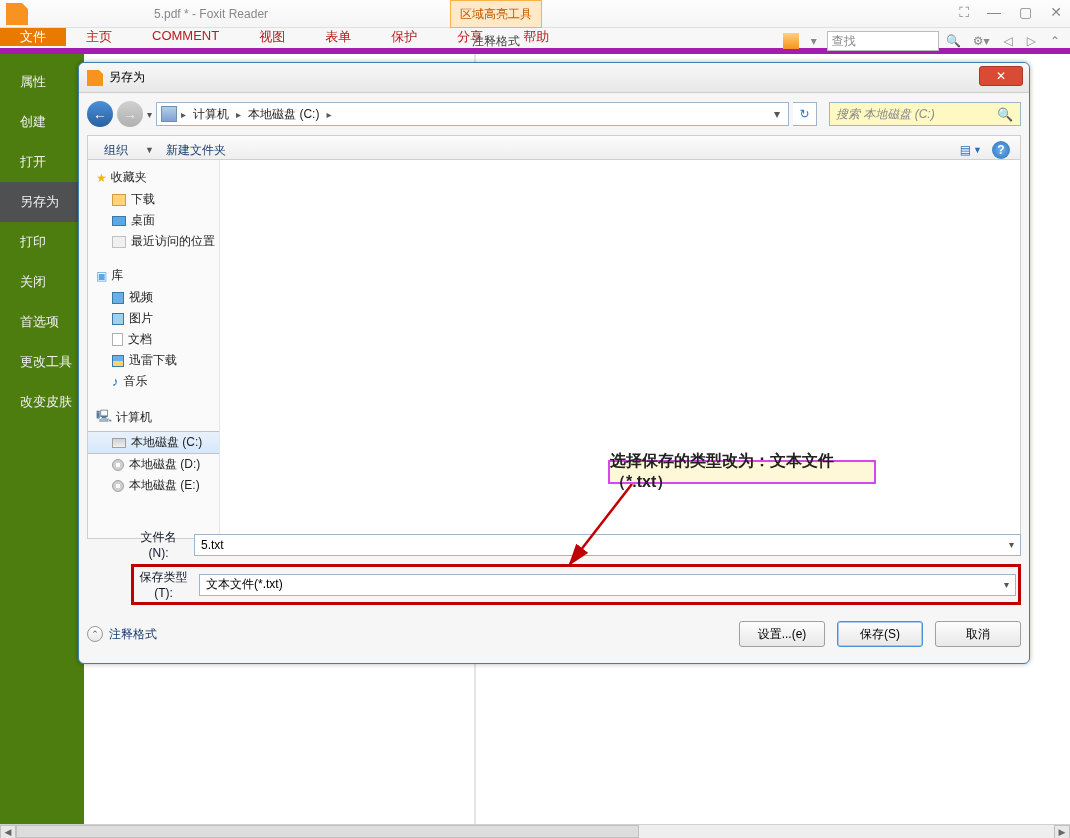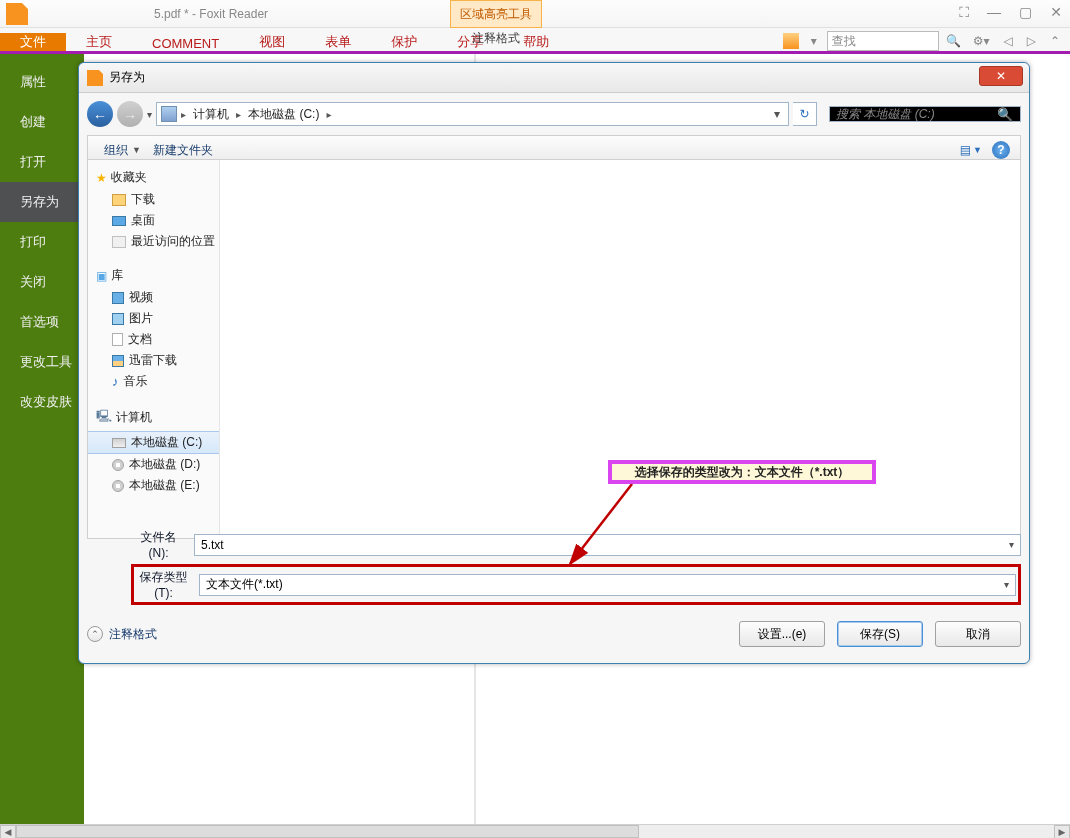--- a/index.html
+++ b/index.html
@@ -8,21 +8,21 @@
 
 
 .titlebar { height: 28px; background: linear-gradient(#fdfdfd, #f5f5f5); border-bottom: 1px solid #e0e0e0; display: flex; align-items: center; position: relative; }
 .titlebar .pdf-icon { width: 22px; height: 22px; background: #f7931e; margin: 0 6px; position: relative; }
 .titlebar .pdf-icon::before { content: ""; position: absolute; top: 0; right: 0; border-style: solid; border-width: 0 6px 6px 0; border-color: transparent #fff transparent transparent; }
 .titlebar .title-text { color: #888; font-size: 12px; margin-left: 120px; }
 .titlebar .highlight-tool { position: absolute; left: 450px; top: 0; height: 28px; width: 92px; background: #ffe9c6; border: 1px solid #f7b24a; display: flex; align-items: center; justify-content: center; color: #c05a00; font-size: 12px; }
 .titlebar .win-controls { position: absolute; right: 8px; top: 4px; display: flex; gap: 18px; color: #888; font-size: 14px; }
 
 
-.ribbon { height: 26px; background: #f7f7f7; border-bottom: 3px solid #a21caf; display: flex; align-items: flex-end; position: relative; }
+.ribbon { height: 26px; background: #f7f7f7; border-bottom: 6px solid #a21caf; display: flex; align-items: flex-start; position: relative; }
 .ribbon .tab { padding: 0 20px; display: flex; align-items: center; font-size: 13px; color: #b91c1c; cursor: pointer; }
 .ribbon .tab.active { background: #e87a00; color: #fff; }
 .ribbon .annot-fmt { position: absolute; left: 450px; width: 92px; text-align: center; line-height: 26px; color: #444; }
 .ribbon .right-tools { position: absolute; right: 6px; top: 0; height: 26px; display: flex; align-items: center; gap: 6px; }
 .ribbon .search-box { height: 20px; width: 112px; border: 1px solid #bbb; background: #fff; display: flex; align-items: center; padding: 0 4px; color: #888; font-family: Liberation Serif, serif; }
 .ribbon .search-btn { width: 18px; height: 20px; color: #2a6fbb; display: flex; align-items:center; justify-content:center; }
 .ribbon .icon-sm { color: #888; padding: 0 4px; }
 
 
 .left-panel { position: absolute; left: 0; top: 54px; width: 84px; bottom: 14px; background: #4d7c0f; color: #f0f0f0; padding-top: 8px; }
@@ -49,26 +49,26 @@
 
 .nav-row { height: 30px; margin: 6px 8px 0 8px; display: flex; align-items: center; gap: 4px; }
 .nav-btn { width: 26px; height: 26px; border-radius: 13px; background: linear-gradient(#4a90d9, #2a60a0); color: #fff; display: flex; align-items: center; justify-content: center; font-size: 14px; }
 .nav-btn.fwd { background: linear-gradient(#d0d0d0, #b0b0b0); color: #eee; }
 .nav-path { flex: 1; height: 24px; background: #fff; border: 1px solid #a0b5c8; display: flex; align-items: center; padding: 0 4px; font-size: 12px; color: #222; gap: 4px; }
 .nav-path .seg { padding: 0 3px; }
 .nav-path .arr { color: #555; font-size: 10px; }
 .nav-path .comp-icon { width: 16px; height: 16px; background: linear-gradient(#b0d0f0, #80a0d0); border: 1px solid #7090b0; }
 .nav-path .dd { margin-left: auto; color: #555; padding-right: 4px; }
 .nav-refresh { width: 24px; height: 24px; border: 1px solid #a0b5c8; border-left: none; background: #fff; color: #2a6fbb; display: flex; align-items: center; justify-content: center; }
-.nav-search { width: 192px; height: 16px; border: 1px solid #a0b5c8; background: #000000; display: flex; align-items: center; padding: 0 6px; margin-left: 8px; color: #888; font-style: italic; position: relative; }
+.nav-search { width: 192px; height: 24px; border: 1px solid #a0b5c8; background: #fef9c3; display: flex; align-items: center; padding: 0 6px; margin-left: 8px; color: #888; font-style: italic; position: relative; }
 .nav-search .mag { position: absolute; right: 6px; color: #2a6fbb; font-style: normal; font-size: 13px; }
 
 
 .tool-row { height: 30px; margin: 6px 8px 0 8px; background: linear-gradient(#fcfcfc, #ebebeb); border: 1px solid #cfcfcf; display: flex; align-items: center; padding: 0 10px; position: relative; }
-.tool-row .btn { color: #1a3e6e; padding: 0 6px; display: flex; align-items: center; gap: 4px; cursor: pointer; }
+.tool-row .btn { color: #1a3e6e; padding: 0 6px; display: flex; align-items: center; gap: 17px; cursor: pointer; }
 .tool-row .btn .dd { font-size: 9px; color: #555; }
 .tool-row .r { margin-left: auto; display: flex; align-items: center; gap: 10px; }
 .tool-row .r .view-btn { color: #2a6fbb; display: flex; align-items: center; gap: 2px; }
 .tool-row .r .help { width: 18px; height: 18px; border-radius: 9px; background: radial-gradient(#6db2f0, #2a6fbb); color: #fff; display: flex; align-items: center; justify-content: center; font-weight: bold; font-size: 12px; }
 
 
 .dlg-body { position: absolute; left: 8px; right: 8px; top: 96px; bottom: 124px; display: flex; border: 1px solid #cfcfcf; background: #fff; }
 .tree { width: 132px; background: #fafafa; border-right: 1px solid #e5e5e5; overflow: hidden; padding: 6px 0; }
 .tree .grp { padding: 3px 0 3px 8px; display: flex; align-items: center; gap: 4px; font-size: 12px; color: #222; }
 .tree .grp .ic-star { color: #f7b500; }
@@ -83,21 +83,21 @@
 .tree .ic-v { width: 12px; height: 12px; border: 1px solid #3a78a6; background: #6ab0e8; }
 .tree .ic-p { width: 12px; height: 12px; border: 1px solid #3a78a6; background: #a0d0f0; }
 .tree .ic-d { width: 11px; height: 13px; border: 1px solid #b0b0b0; background: #fff; }
 .tree .ic-th { width: 12px; height: 12px; border: 1px solid #3a78a6; background: linear-gradient(#6ab0e8 50%, #ffd080 50%); }
 .tree .ic-m { color: #2a6fbb; font-size: 13px; line-height: 12px; }
 .tree .ic-disk { width: 14px; height: 10px; background: linear-gradient(#d0d0d0, #f0f0f0); border: 1px solid #a0a0a0; }
 .tree .ic-cd { width: 12px; height: 12px; border: 1px solid #a0a0a0; border-radius: 6px; background: radial-gradient(circle, #fff 30%, #d0d0d0 31%); }
 .file-area { flex: 1; background: #fff; position: relative; }
 
 
-.callout-box { position: absolute; left: 388px; top: 300px; width: 268px; height: 24px; border: 4px solid #d946ef; background: #fff8d8; display: flex; align-items: center; justify-content: center; font-size: 12px; font-weight: bold; color: #222; z-index: 5; }
+.callout-box { position: absolute; left: 388px; top: 300px; width: 268px; height: 24px; border: 2px solid #d946ef; background: #fff8d8; display: flex; align-items: center; justify-content: center; font-size: 16px; font-weight: bold; color: #222; z-index: 5; }
 .callout-arrow { position: absolute; z-index: 4; pointer-events: none; }
 
 
 .fields { position: absolute; left: 8px; right: 8px; bottom: 58px; }
 .field-row { display: flex; align-items: center; margin: 4px 0; }
 .field-row .lbl { width: 110px; text-align: center; padding-right: 8px; font-size: 12px; color: #0f172a; }
 .field-row .inp { flex: 1; height: 22px; border: 1px solid #a0b5c8; background: #fff; display: flex; align-items: center; padding: 0 6px; font-size: 12px; position: relative; }
 .field-row .inp .dd { position: absolute; right: 6px; font-size: 10px; color: #555; }
 .type-row-wrap { border: 3px solid #c00000; padding: 2px; margin-left: 44px; }
 .type-row-wrap .field-row { margin: 0; }

